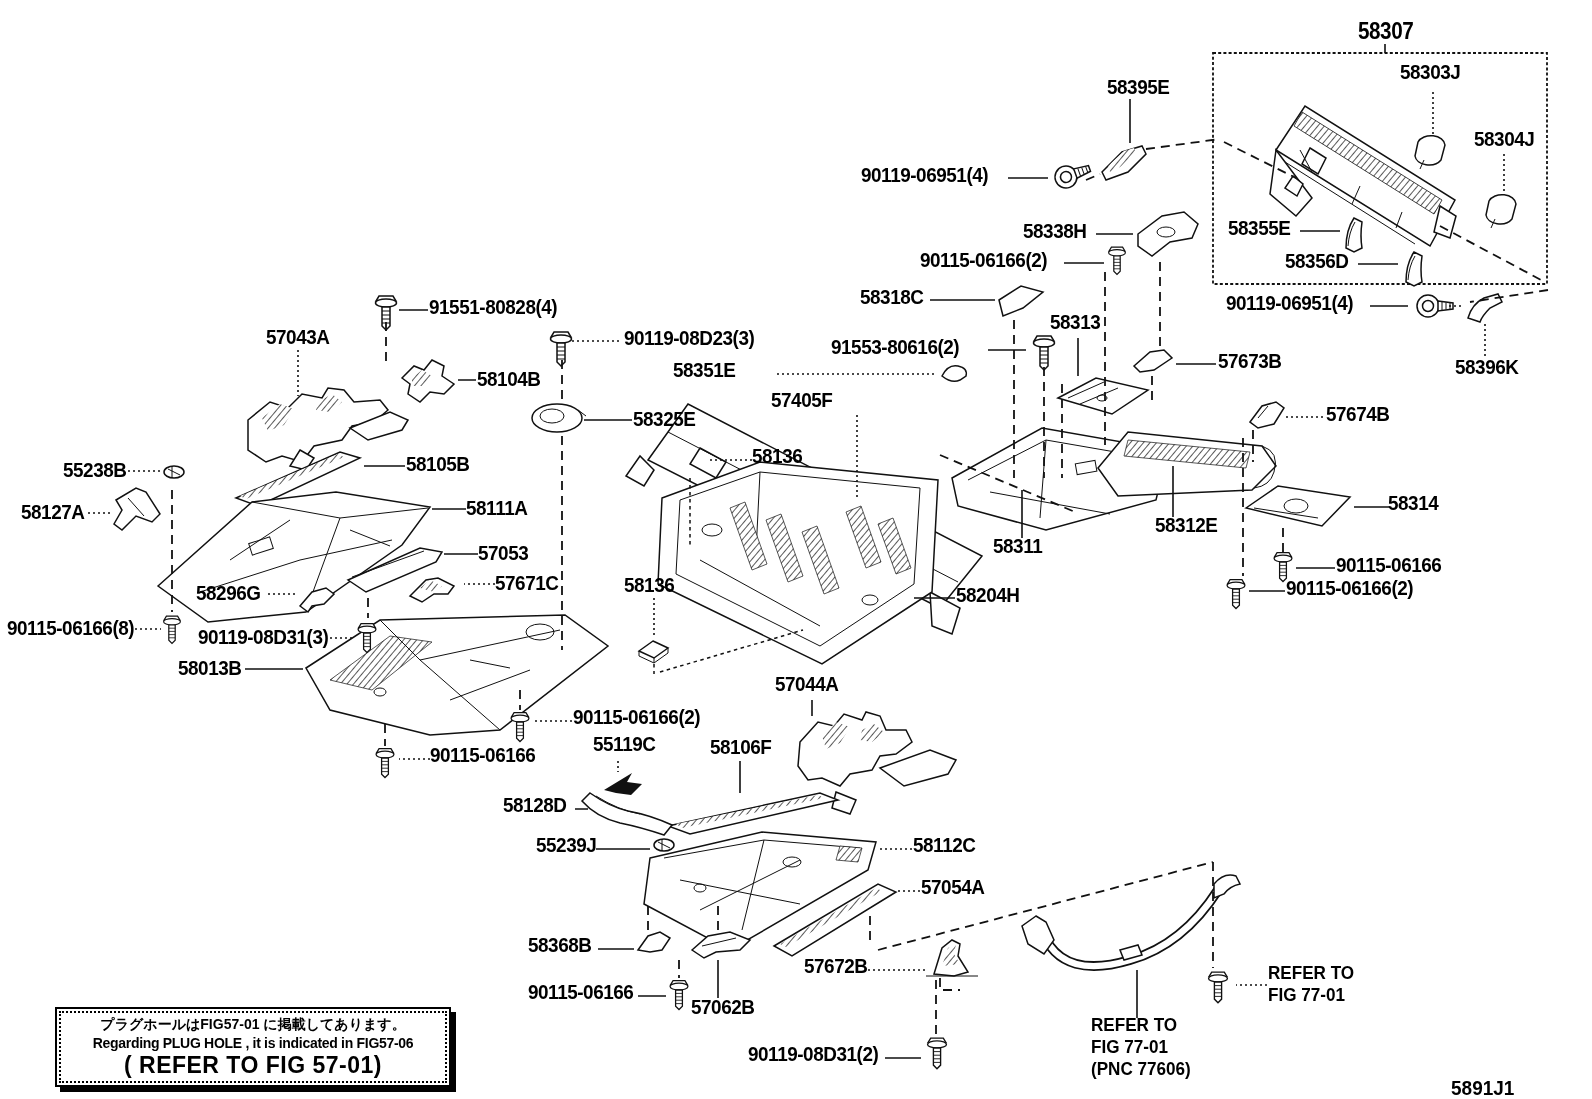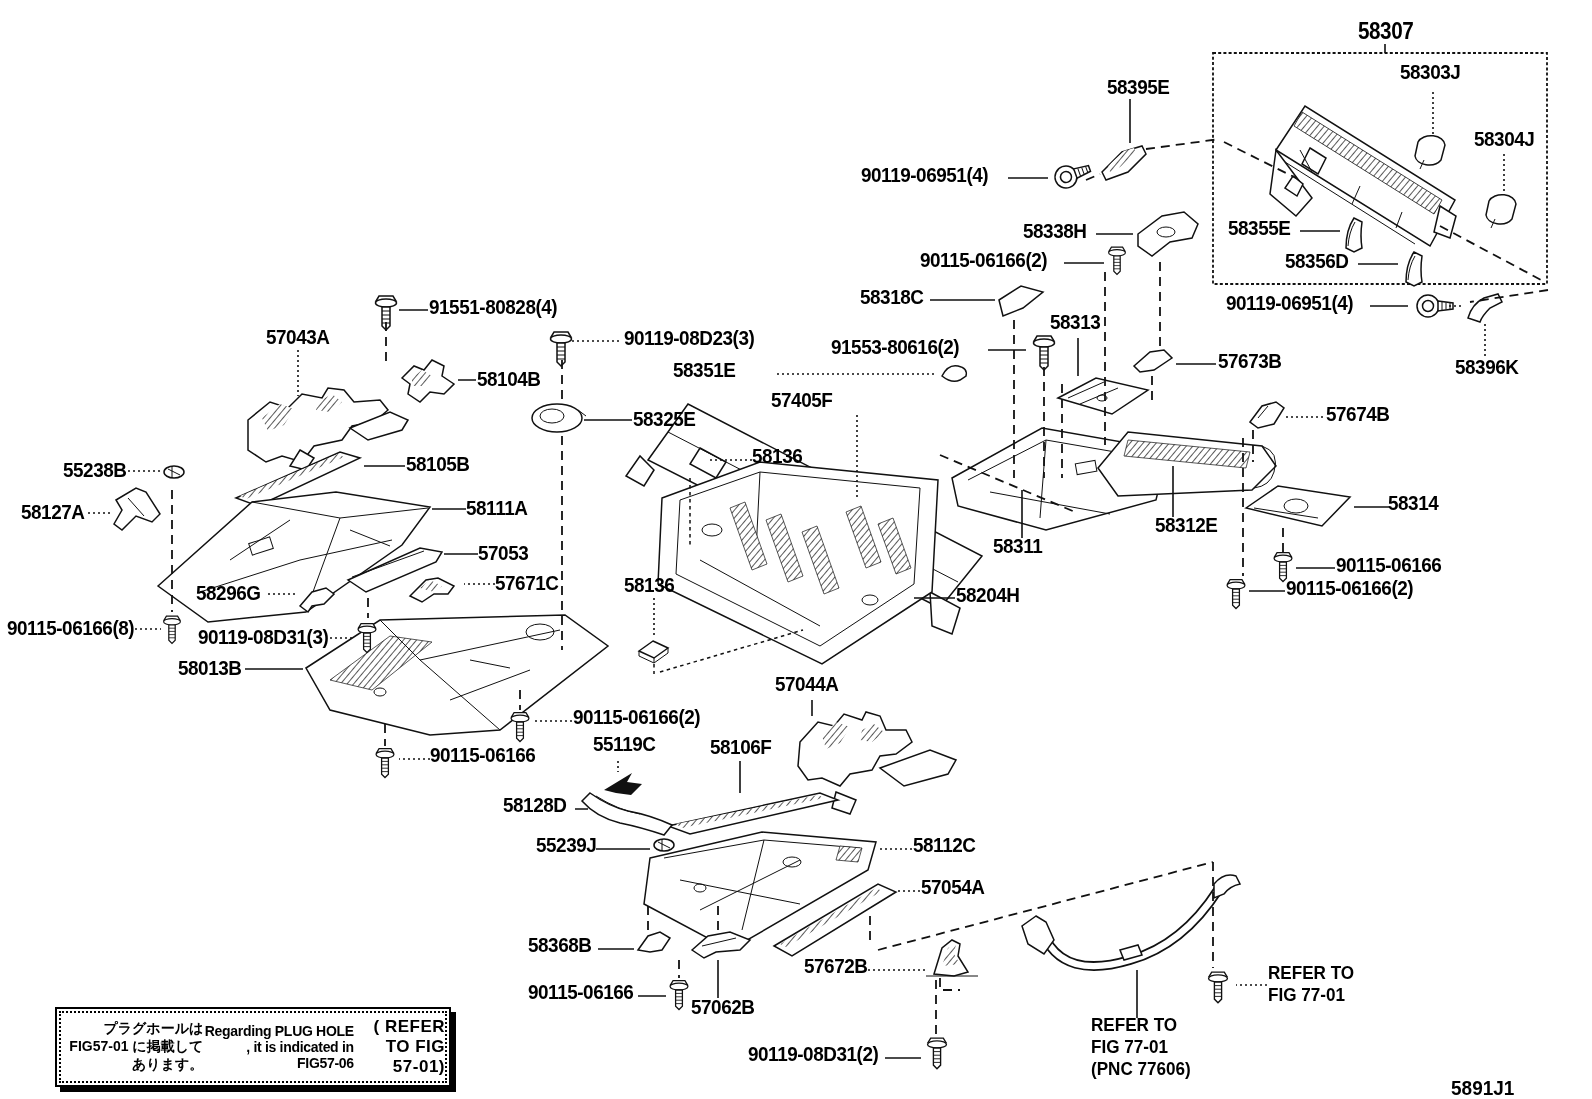--- a/index.html
+++ b/index.html
@@ -13,25 +13,25 @@
   .dash{fill:none;stroke:#111;stroke-width:1.8;stroke-dasharray:9 6;}
   .fdot{fill:none;stroke:#111;stroke-width:1.5;stroke-dasharray:3.5 3.5;}
   .lbl{position:absolute;font-size:21px;font-weight:700;color:#000;white-space:nowrap;
        letter-spacing:-0.5px;transform:scaleX(.9);transform-origin:0 0;line-height:1;}
   .lbl.big{font-size:23px;}
   .refer{position:absolute;font-size:19px;font-weight:700;color:#000;line-height:22px;
           white-space:nowrap;transform:scaleX(.9);transform-origin:0 0;}
   .figcode{position:absolute;font-size:20px;font-weight:700;color:#000;transform:scaleX(.95);transform-origin:0 0;}
   .notebox{position:absolute;left:55px;top:1007px;width:392px;height:76px;background:#fff;
            border:2px solid #000;box-shadow:5px 5px 0 0 #000;}
-  .notebox .inner{position:absolute;inset:2px;border:2px dotted #000;display:flex;flex-direction:row;
+  .notebox .inner{position:absolute;inset:2px;border:2px dotted #000;display:flex;flex-direction:column;
            align-items:center;justify-content:center;gap:1px;text-align:right;}
   .notebox .jp{font-size:14px;font-weight:700;}
   .notebox .en{font-size:14px;font-weight:700;letter-spacing:-0.3px;}
-  .notebox .rf{font-size:17px;font-weight:700;letter-spacing:0.5px;}
+  .notebox .rf{font-size:23px;font-weight:700;letter-spacing:0.5px;}
 </style>
 </head>
 <body>
 
 <div class="stage">
 
 <svg class="art" width="1592" height="1099" viewBox="0 0 1592 1099">
   <defs>
     <pattern id="hat" width="5" height="5" patternUnits="userSpaceOnUse" patternTransform="rotate(40)">
       <rect width="5" height="5" fill="#fff"></rect>

